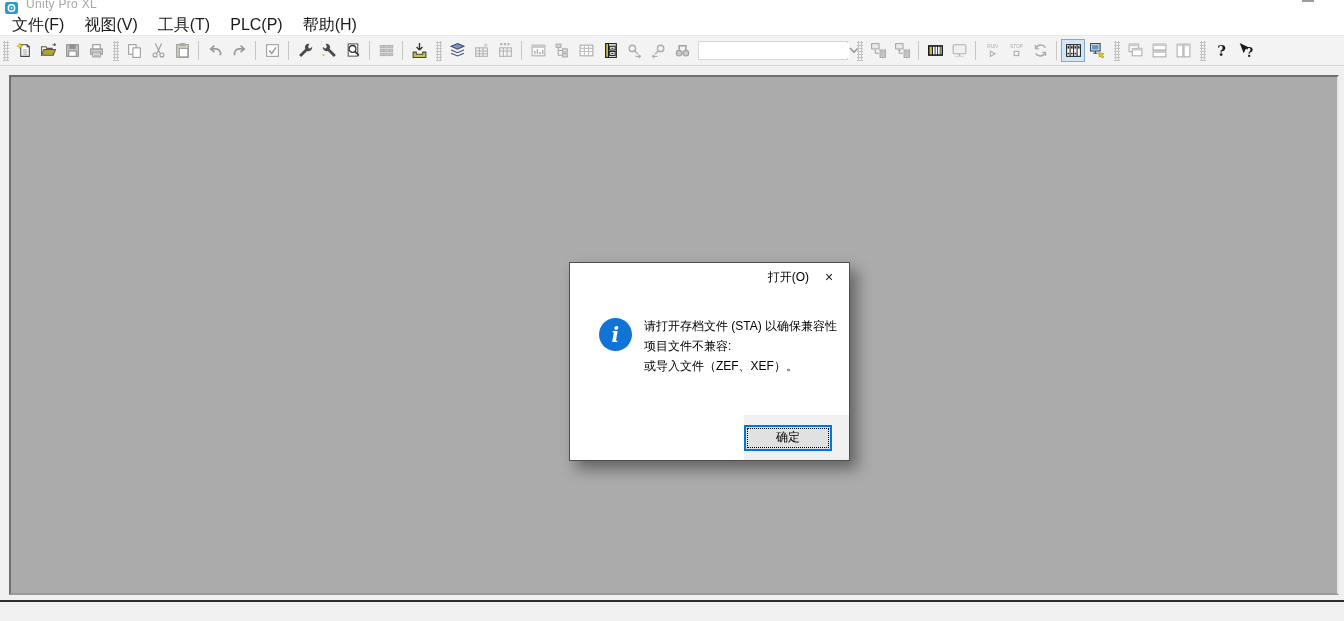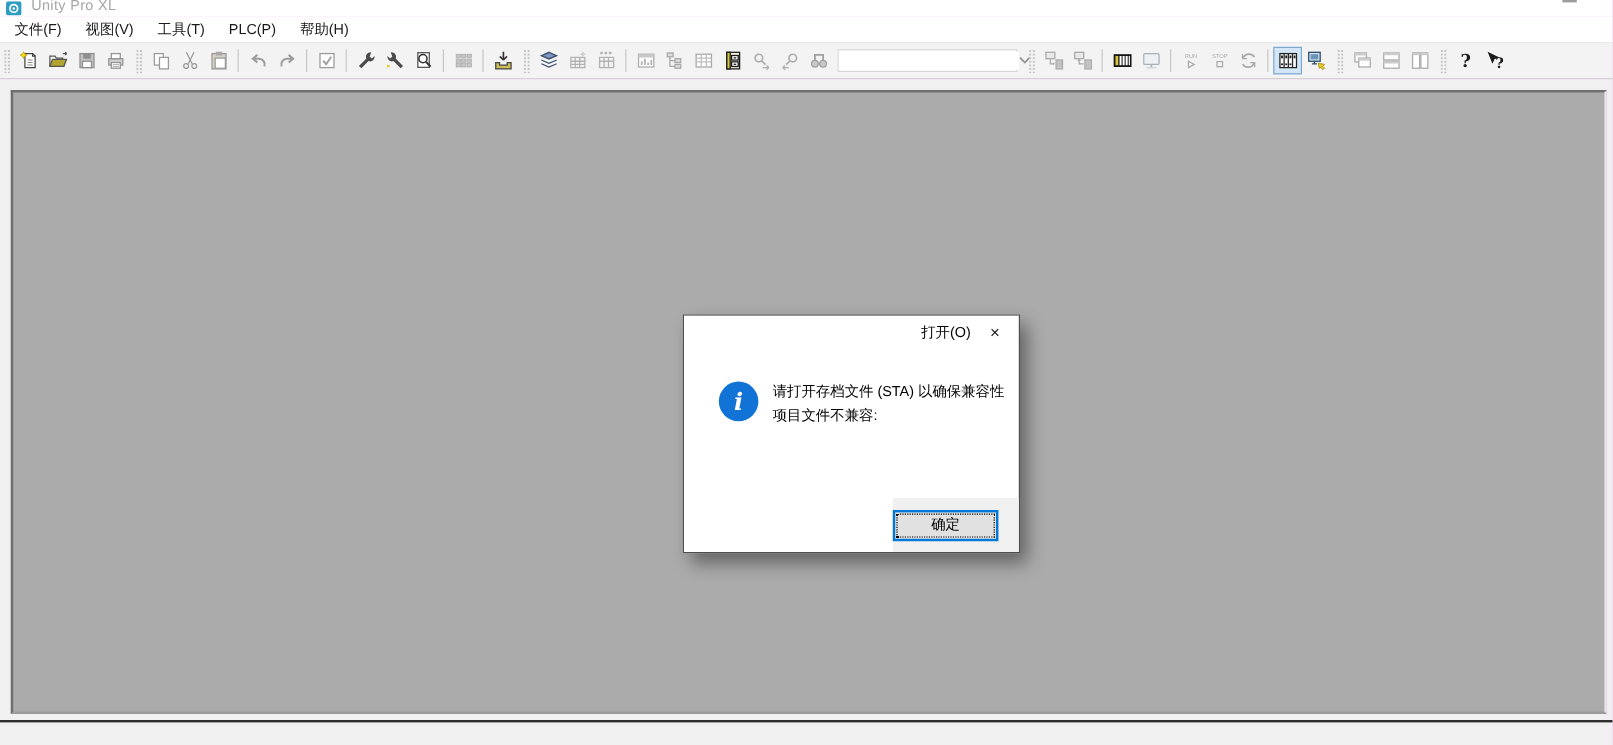--- a/index.html
+++ b/index.html
@@ -1,29 +1,29 @@
 <!DOCTYPE html>
 <html><head>
 <meta charset="utf-8">
 <style>
   * { margin:0; padding:0; box-sizing:border-box; }
   html,body { background:#fff; }
   body { font-family:"Liberation Sans","DejaVu Sans",sans-serif; }
-  .app { position:relative; width:1344px; height:621px; background:#f0abfc; overflow:hidden;
+  .app { position:relative; width:1344px; height:621px; background:#000000; overflow:hidden;
          display:flex; flex-direction:column; }
 
   
   .titlebar { height:14px; background:#fff; position:relative; overflow:hidden; flex:0 0 auto; }
   .app-icon { position:absolute; left:5px; top:0; width:13px; height:12px; }
   .win-title { position:absolute; left:26px; top:-3px; font-size:12px; color:#a6a6a6; letter-spacing:.3px; }
   .min-btn { position:absolute; left:1302px; top:0; width:12px; height:2px; background:#9d9d9d; }
 
   
-  .menubar { height:21px; background:#fff; display:flex; align-items:flex-start; padding-left:2px;
-             font-size:12px; color:#1a1a1a; flex:0 0 auto; }
+  .menubar { height:21px; background:#fff; display:flex; align-items:center; padding-left:2px;
+             font-size:16px; color:#1a1a1a; flex:0 0 auto; }
   .menu-item { padding:0 10px; line-height:20px; cursor:default; }
 
   
   .toolbar { height:31px; background:#f3f3f3; border-top:1px solid #e9e9e9; border-bottom:1px solid #d2d2d2;
              display:flex; align-items:center; flex:0 0 auto; padding-left:1px; }
   .tb-group { display:flex; align-items:center; height:100%; padding-right:3px; }
   .grip { width:6px; height:20px; margin:0 3px 0 2px;
           background-image:radial-gradient(circle,#c3c3c3 1px,transparent 1.2px);
           background-size:3px 3px; }
   .tb-btn { width:24px; height:23px; display:flex; align-items:center; justify-content:center;
@@ -511,20 +511,21 @@
   <div class="dialog">
     <div class="dlg-titlebar">
       <span class="dlg-title">打开(O)</span>
       <span class="dlg-close">×</span>
     </div>
     <div class="dlg-body">
       <span class="info-icon" id="info-circle" style="background: rgb(18, 115, 214);">i</span>
       <div class="dlg-msg">
         <div>请打开存档文件 (STA) 以确保兼容性</div>
         <div>项目文件不兼容:</div>
+        <div>或导入文件（ZEF、XEF）。</div>
       </div>
     </div>
     <div class="dlg-footer">
       <button class="ok-btn" style="border:2px solid #0078d7;">确定</button>
     </div>
   </div>
 
 </div>
 
 </body></html>

